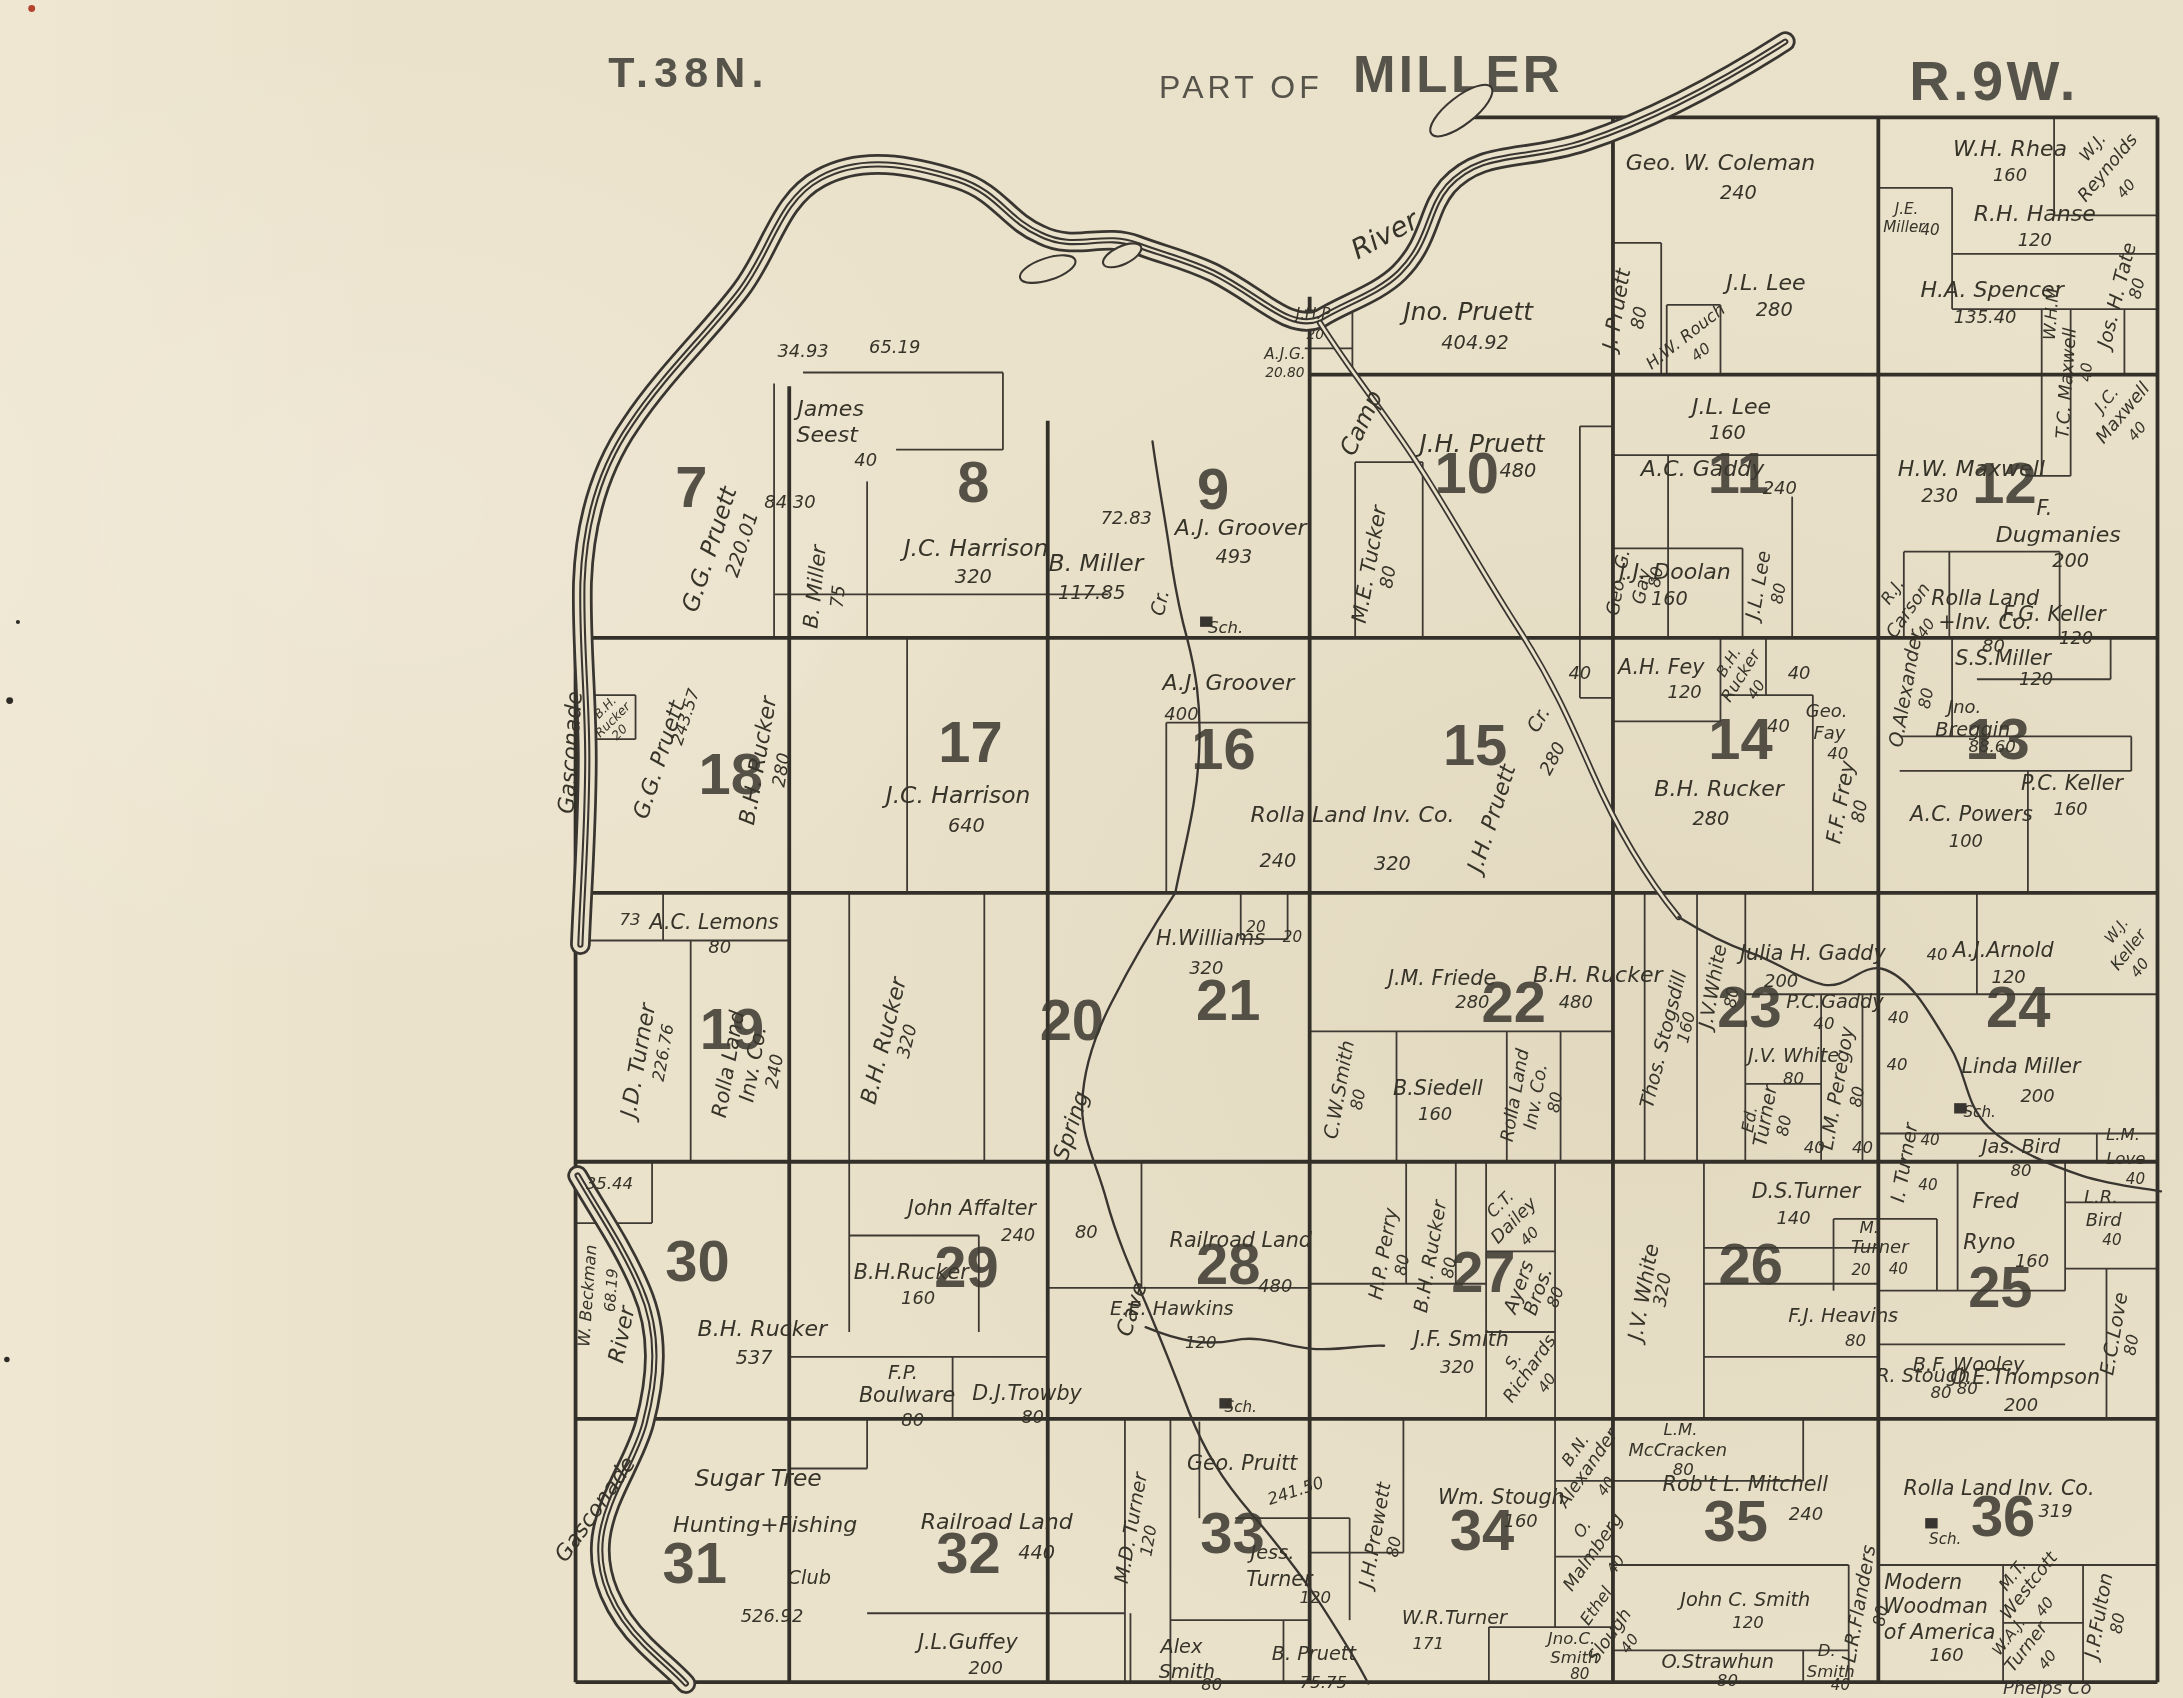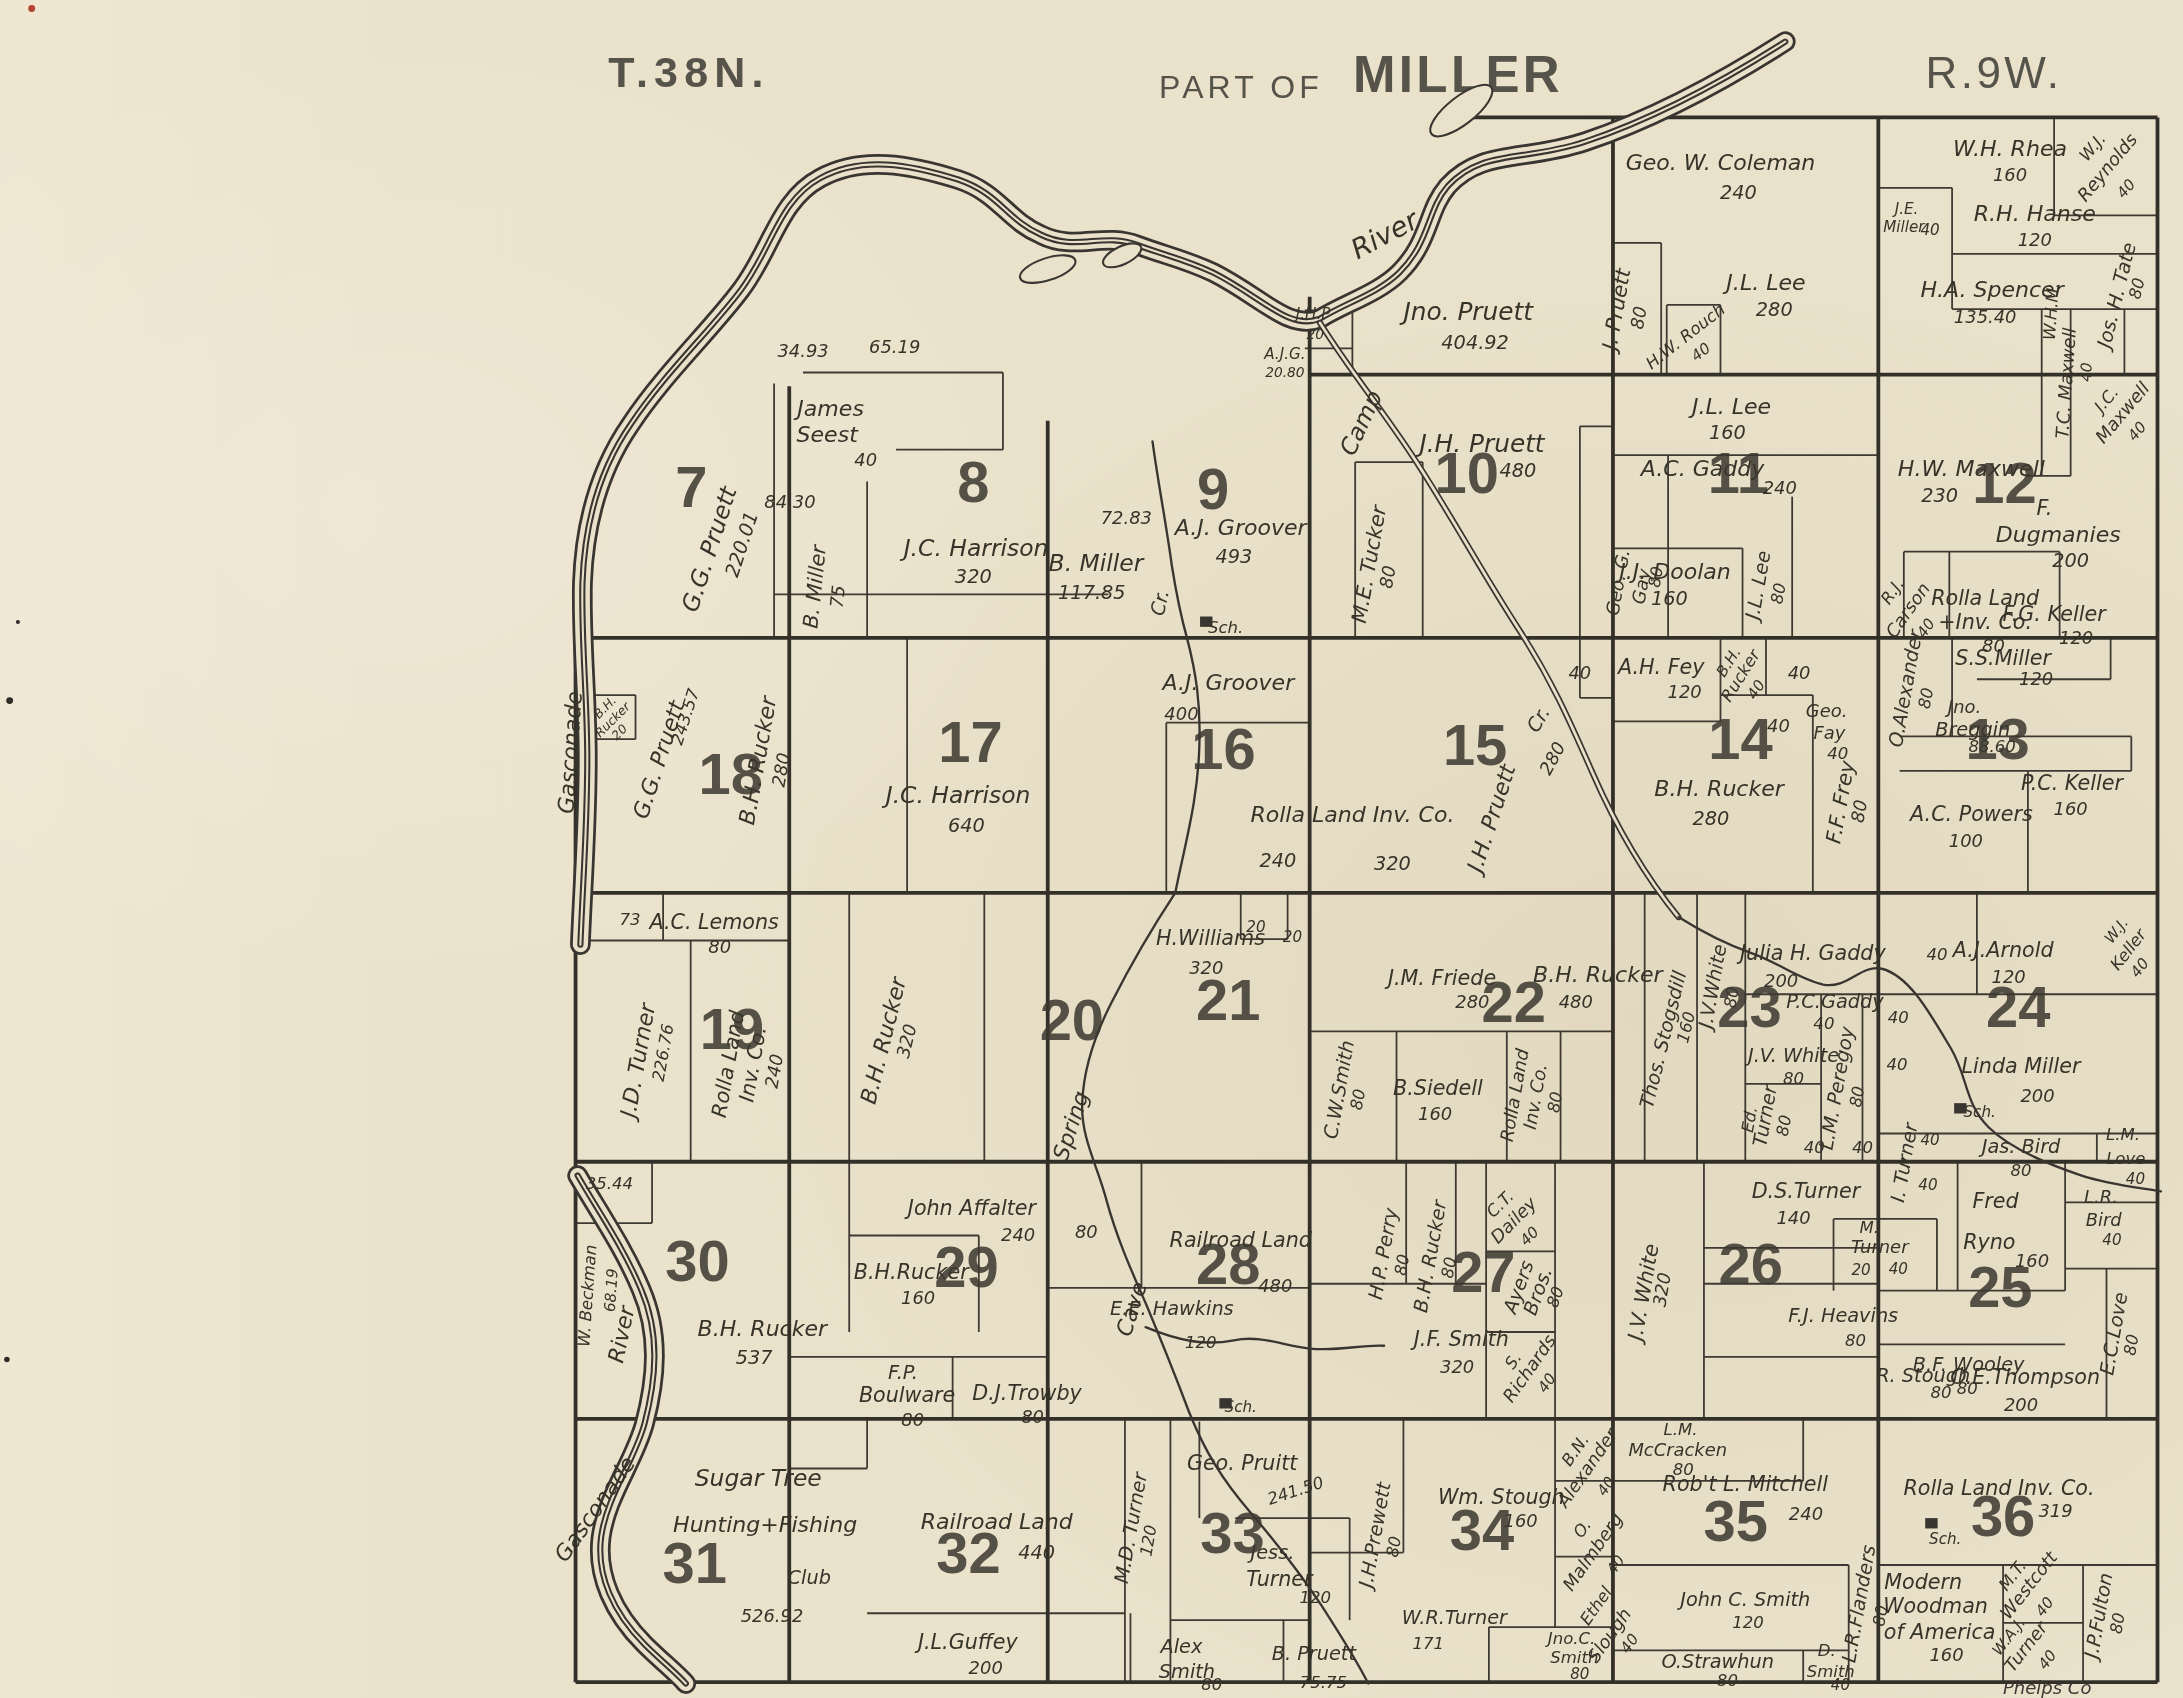--- a/index.html
+++ b/index.html
@@ -7,21 +7,21 @@
     background:
       radial-gradient(1103px 827px at 18% 30%, rgba(255,255,255,.18), rgba(0,0,0,0) 60%),
       radial-gradient(1379px 1103px at 75% 60%, rgba(120,100,60,.07), rgba(0,0,0,0) 70%),
       linear-gradient(90deg,#efe7d2 0%, #ebe2cb 18%, #eae1ca 100%);
     font-family:"DejaVu Sans",sans-serif;}
   svg{position:absolute;left:0;top:0;}
   .title{position:absolute;transform:translateX(-50%);color:#56534a;font-family:"Liberation Sans",sans-serif;white-space:nowrap;}
   .t-town{left:689px;top:48px;font-size:43px;font-weight:600;letter-spacing:6.2px;}
   .t-part{left:1241px;top:69px;font-size:32px;font-weight:400;letter-spacing:4.1px;}
   .t-name{left:1458px;top:45px;font-size:51px;font-weight:600;letter-spacing:3.4px;}
-  .t-range{left:1994px;top:48px;font-size:44px;font-weight:400;letter-spacing:3.4px;text-align:right;}
+  .t-range{left:1994px;top:48px;font-size:56px;font-weight:700;letter-spacing:3.4px;text-align:right;}
   .footer{position:absolute;left:2063px;top:1677px;transform:translateX(-50%);font-size:18px;font-style:italic;color:#3a3733;font-family:"DejaVu Sans",sans-serif;}
   text.hand{font-family:"DejaVu Sans",sans-serif;font-style:italic;fill:#363329;}
   text.num{font-family:"Liberation Sans",sans-serif;font-weight:700;fill:#3b3830;opacity:.85;font-style:normal;}
   line.thin{stroke:#3e3a33;stroke-width:2.6;}
   line.thick{stroke:#332f29;stroke-width:5.5;}
 </style>
 </head>
 <body>
 
 <div class="stage">

